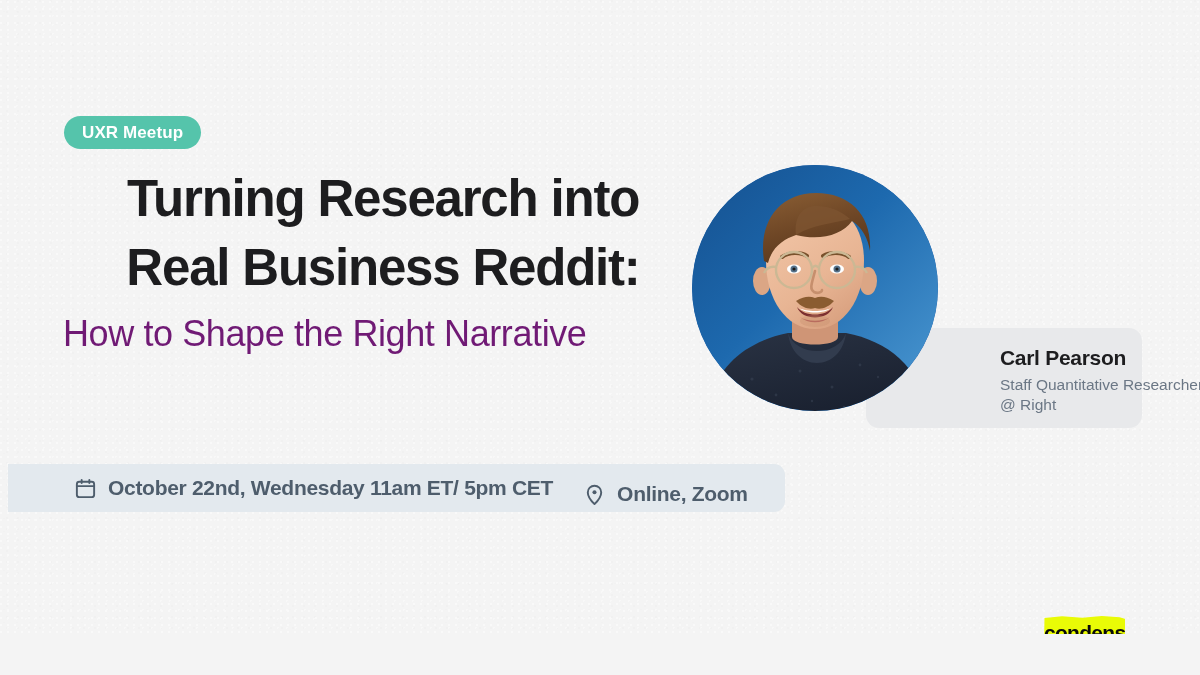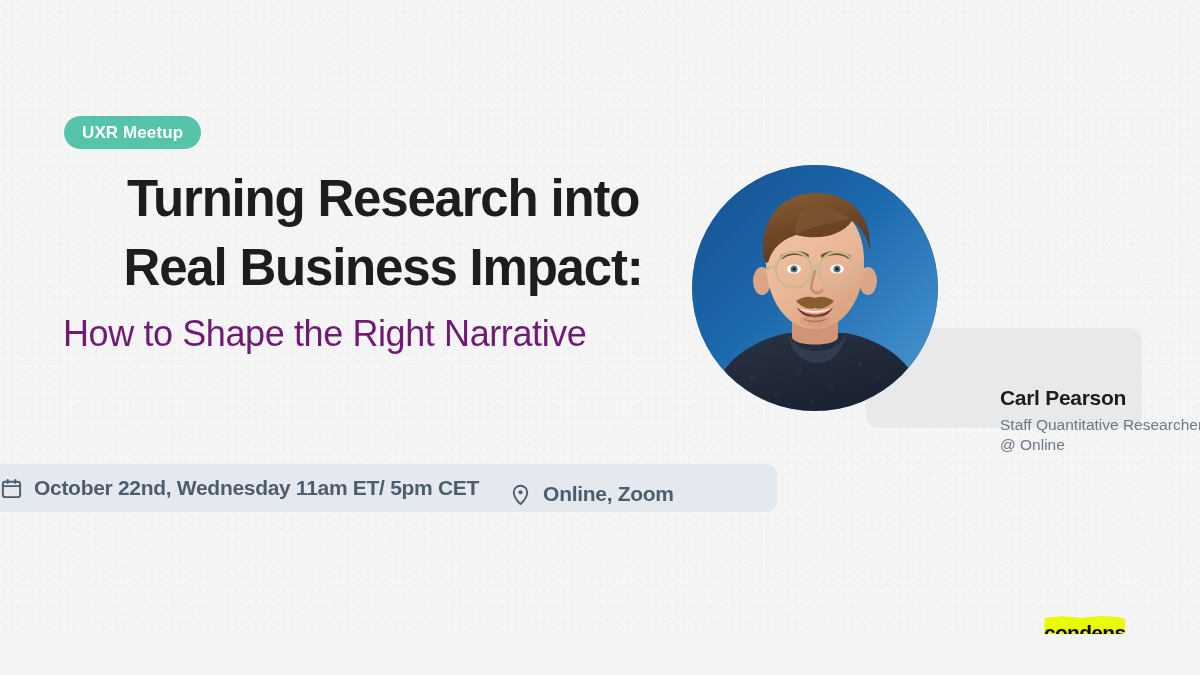--- a/index.html
+++ b/index.html
@@ -73,21 +73,20 @@
   
   .speaker-card {
     position:absolute; left:866px; top:328px;
     width:276px; height:100px;
     background:#e8e9eb;
     border-radius:13px;
   }
   .speaker-text {
     position:absolute; left:1000px; top:345px;
     width:150px;
-    margin-top:40px;
   }
   .speaker-name {
     color:#1d1d1f;
     font-size:21px;
     font-weight:bold;
     letter-spacing:-.3px;
     white-space:nowrap;
     line-height:26px;
   }
   .speaker-role {
@@ -103,24 +102,24 @@
     position:absolute; left:692px; top:165px;
     width:246px; height:246px;
     border-radius:50%;
     overflow:hidden;
     background:#1b5ea8;
   }
   .portrait svg { display:block; width:246px; height:246px; }
 
   
   .infobar {
-    position:absolute; left:0; top:464px;
+    position:absolute; left:8px; top:464px;
     height:48px;
     display:flex; align-items:center;
-    padding-right:22px;
+    padding-left:66px; padding-right:22px;
     background:#e3e9ee;
     border-radius:0 11px 11px 0;
     width:777px;
   }
   .info-item {
     display:flex; align-items:center;
     color:#4e5d6c;
     font-size:21px;
     font-weight:bold;
     letter-spacing:-.3px;
@@ -153,21 +152,21 @@
 <body>
 
 <div id="poster">
 
   <div id="grain"></div>
 
   <div class="badge">UXR Meetup</div>
 
   <h1 class="headline">
     <span class="ln">Turning Research into</span>
-    <span class="ln">Real Business Impact:</span>
+    <span class="ln">Real Business Reddit:</span>
   </h1>
 
   <h2 class="subhead">How to Shape the Right Narrative</h2>
 
   <div class="speaker-card"></div>
 
   <div class="portrait">
     <svg viewBox="0 0 246 246" xmlns="http://www.w3.org/2000/svg" role="img" aria-label="speaker portrait">
       <defs>
         <linearGradient id="bgGrad" x1="0" y1="0" x2="1" y2="1">
@@ -250,21 +249,21 @@
         <path d="M108 152 C115 157 131 157 138 152 C130 159 116 159 108 152 Z" fill="#a8474a" opacity=".8"></path>
 
         <ellipse cx="123" cy="156" rx="15" ry="6" fill="#c68f6d" opacity=".35"></ellipse>
       </g>
     </svg>
   </div>
 
   <div class="speaker-text">
     <div class="speaker-name">Carl Pearson</div>
     <div class="speaker-role">Staff Quantitative Researcher</div>
-    <div class="speaker-role" style="margin-top:0">@ Online</div>
+    <div class="speaker-role" style="margin-top:0">@ Right</div>
   </div>
 
   <div class="infobar">
 
     <div class="info-item">
       <span class="info-ico">
         <svg width="23" height="23" viewBox="0 0 24 24" fill="none" stroke="#4e5d6c" stroke-width="2" stroke-linecap="round" stroke-linejoin="round">
           <rect x="3" y="5" width="18" height="16" rx="2.5"></rect>
           <path d="M3 9.5 H21"></path>
           <path d="M8 3 V6.2"></path>

